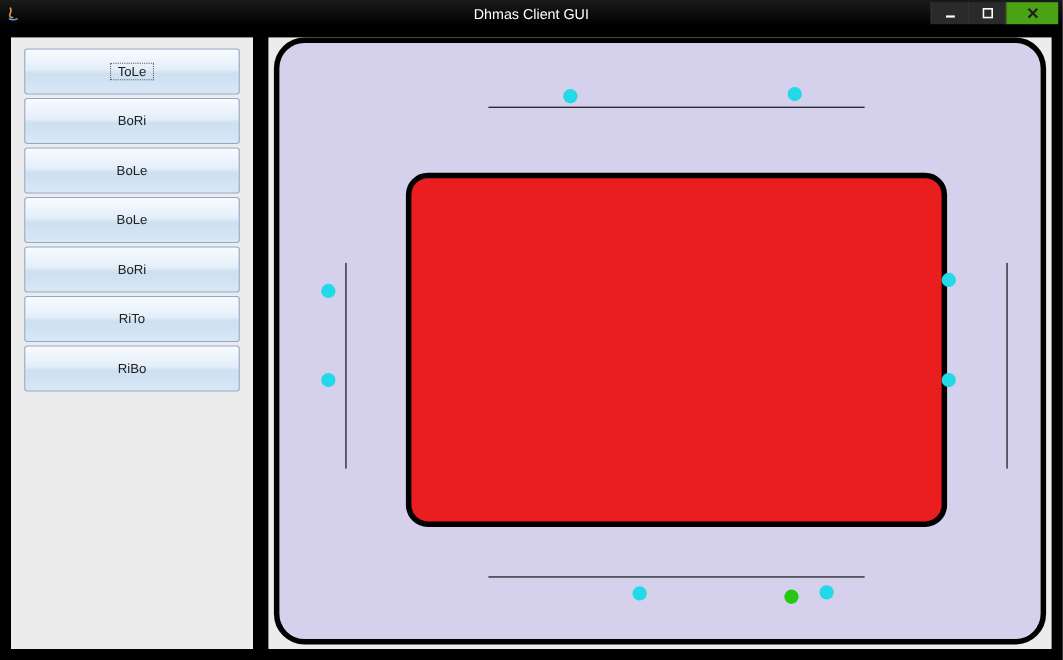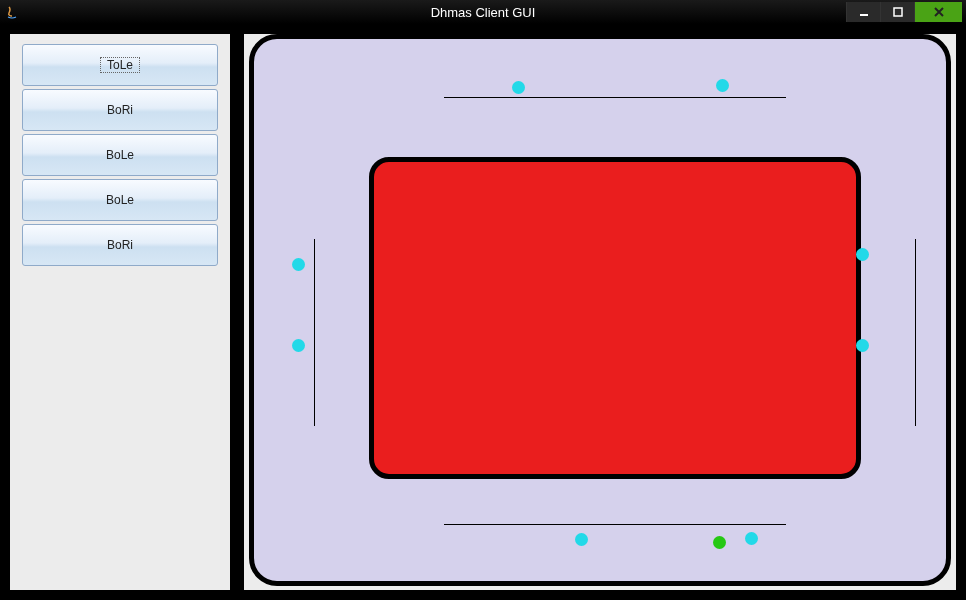--- a/index.html
+++ b/index.html
@@ -198,20 +198,26 @@
       </div>
     <div class="cmd-button">
         <span>BoLe</span>
       </div>
     <div class="cmd-button">
         <span>BoLe</span>
       </div>
     <div class="cmd-button">
         <span>BoRi</span>
       </div>
+    <div class="cmd-button">
+        <span>RiTo</span>
+      </div>
+    <div class="cmd-button">
+        <span>RiBo</span>
+      </div>
   </div>
 
   <div class="canvas-panel">
     <div class="outer-box">
       <div class="inner-box"></div>
 
       <div class="line line-top"></div>
       <div class="line line-bottom"></div>
       <div class="line line-left"></div>
       <div class="line line-right"></div>

